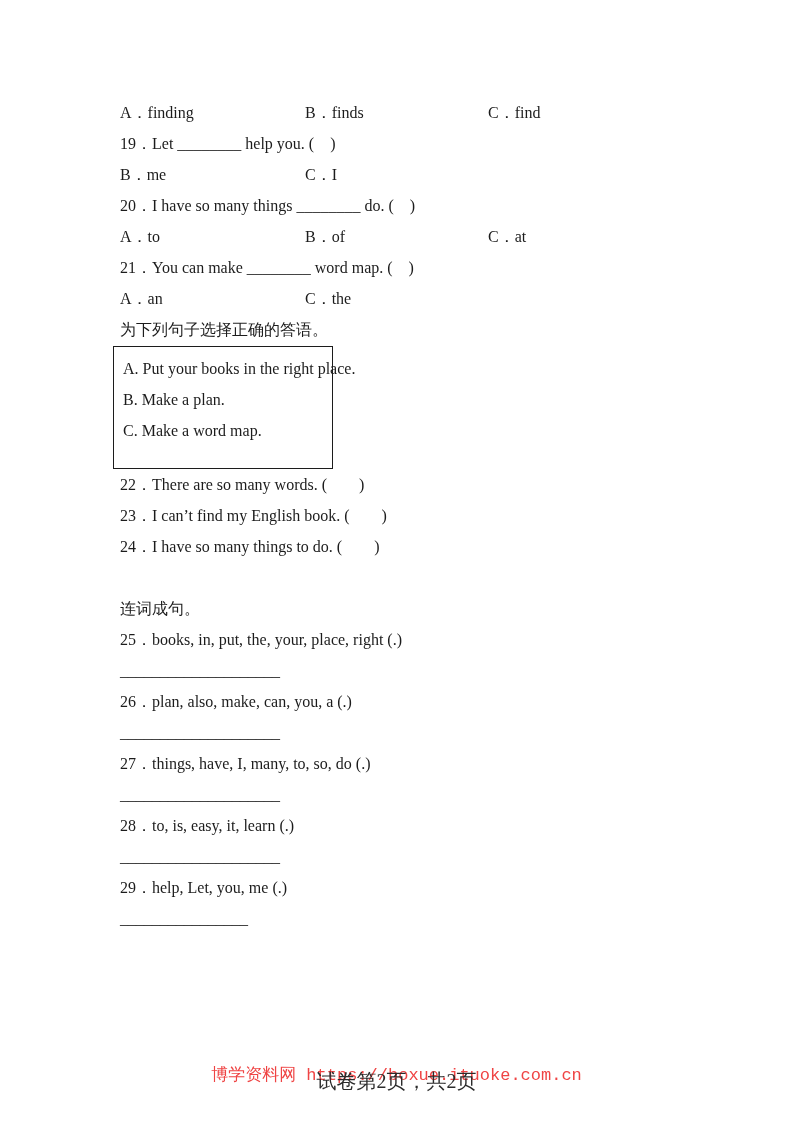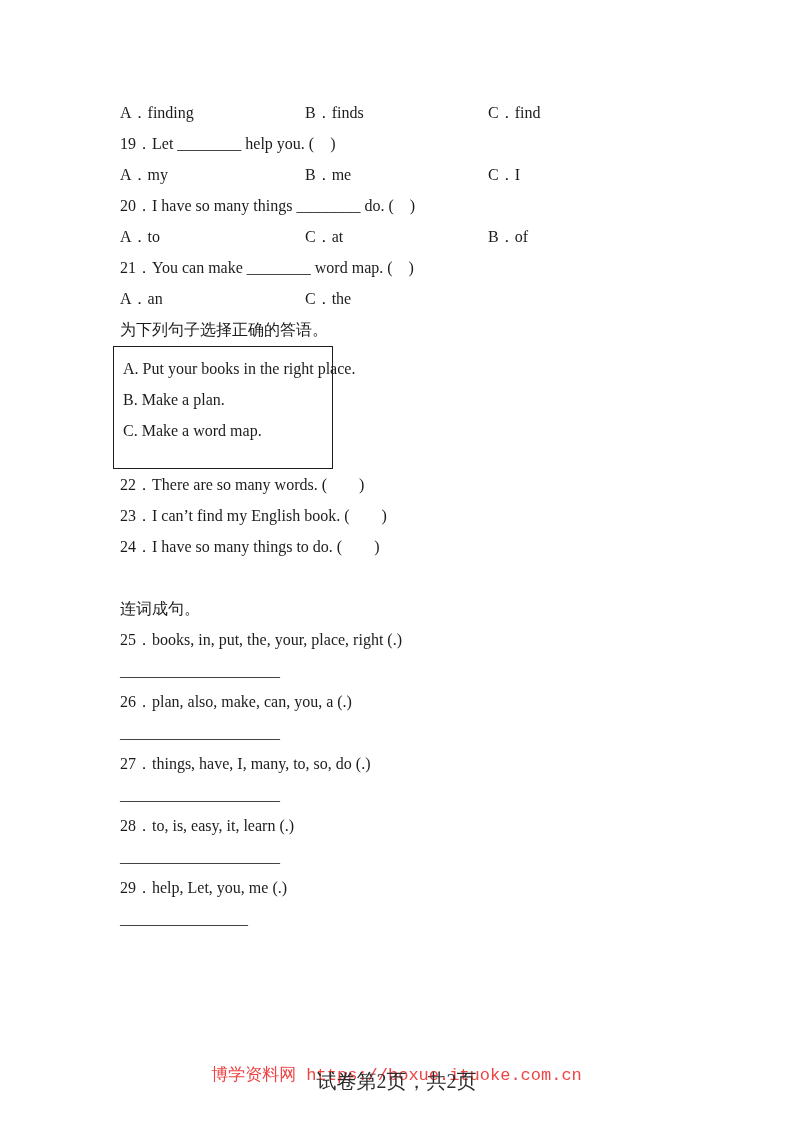--- a/index.html
+++ b/index.html
@@ -79,30 +79,29 @@
   <div class="content">
 
     <div class="row options-row">
       <span>A．finding</span>
       <span>B．finds</span>
       <span>C．find</span>
     </div>
 
     <div class="row">19．Let ________ help you. (　)</div>
     <div class="row options-row">
-      <span>A．my</span>
       <span>B．me</span>
       <span>C．I</span>
     </div>
 
     <div class="row">20．I have so many things ________ do. (　)</div>
     <div class="row options-row">
       <span>A．to</span>
+      <span>B．of</span>
       <span>C．at</span>
-      <span>B．of</span>
     </div>
 
     <div class="row">21．You can make ________ word map. (　)</div>
     <div class="row options-row">
       <span>A．an</span>
       <span>C．the</span>
     </div>
 
     <div class="row">为下列句子选择正确的答语。</div>
 

